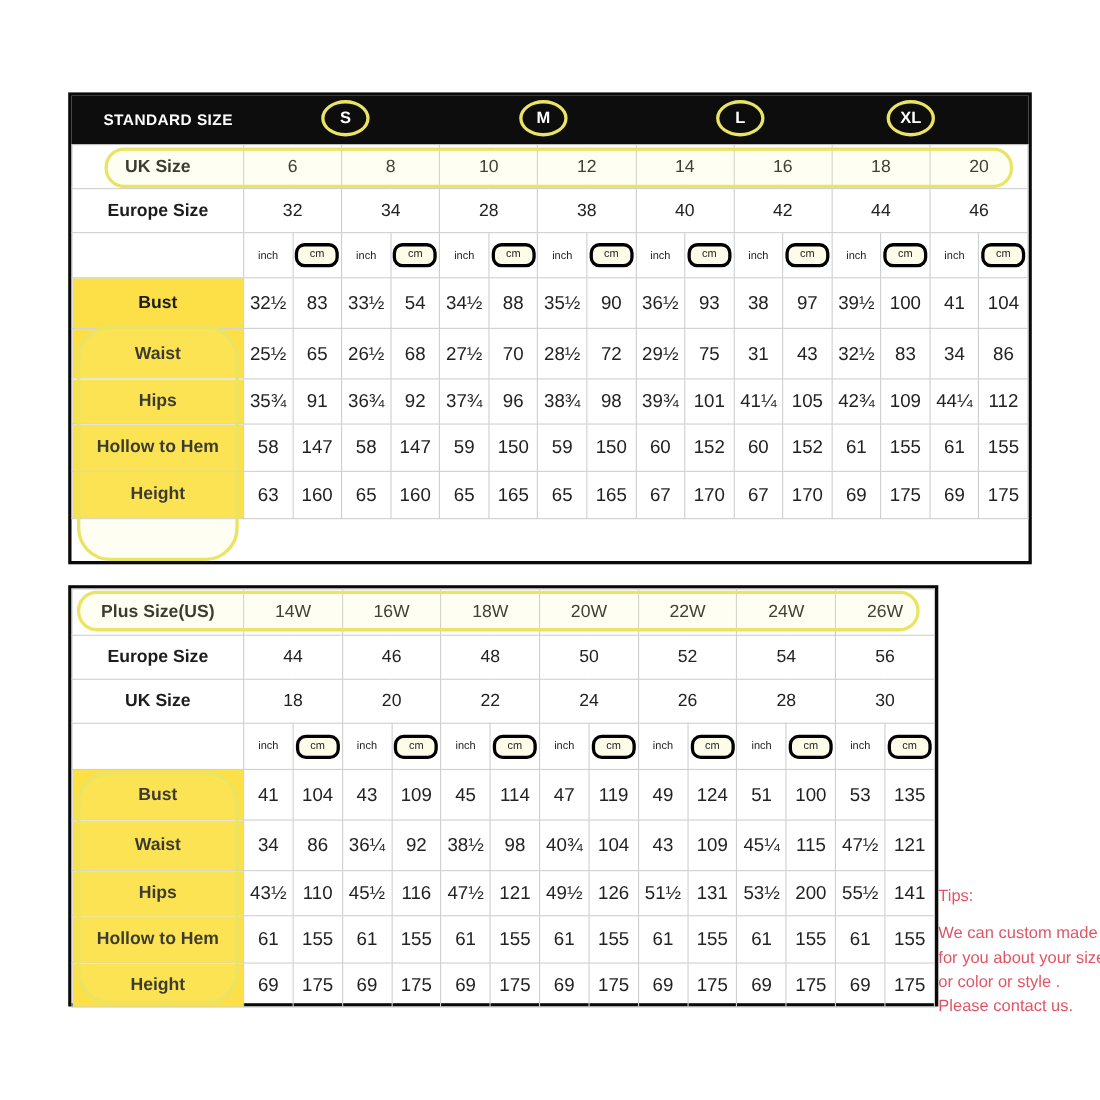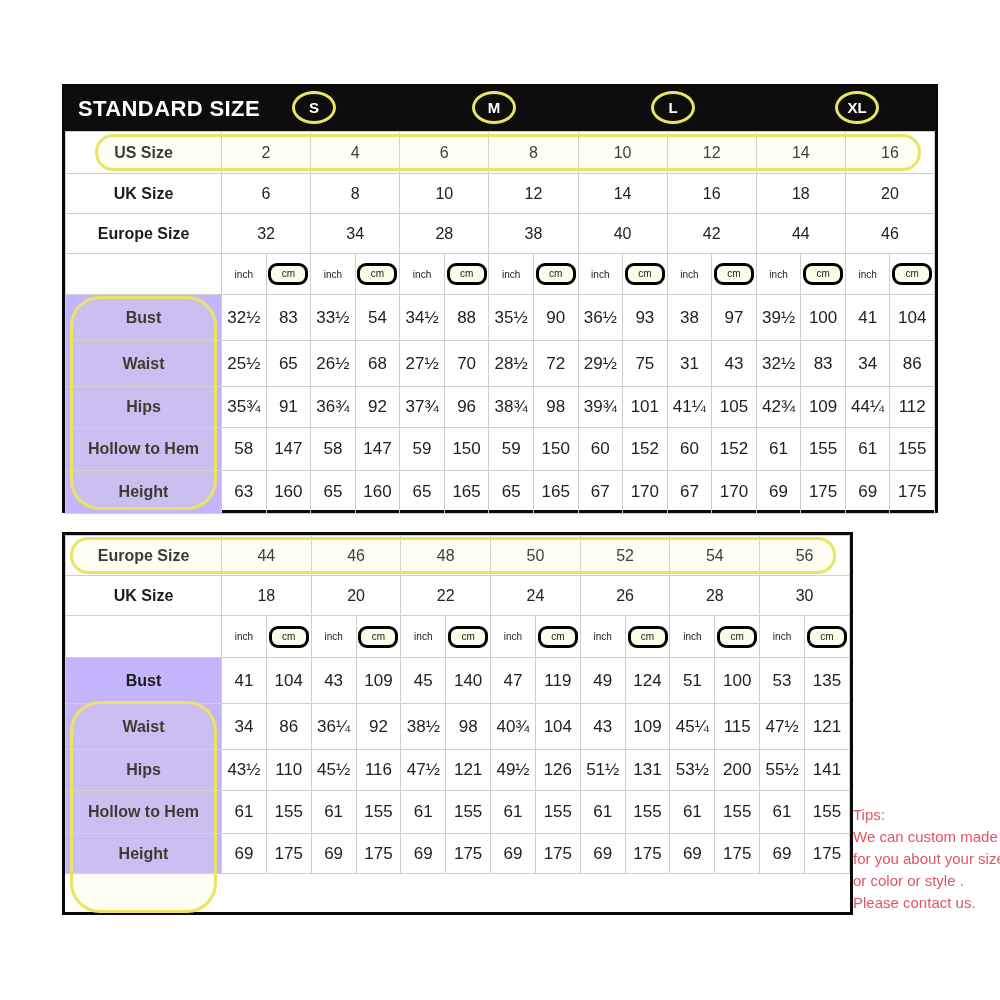--- a/index.html
+++ b/index.html
@@ -5,50 +5,50 @@
   html,body{margin:0;padding:0;background:#fff;}
   .page{position:relative;width:1000px;height:1000px;background:#ffffff;overflow:hidden;
         font-family:"Liberation Sans",sans-serif;color:#1c1c1c;}
 
   
   .tbl-section{position:absolute;border:3px solid #0a0a0a;background:#fff;box-sizing:border-box;}
   .std-section{left:62px;top:84px;width:876px;height:429px;}
   .plus-section{left:62px;top:532px;width:791px;height:383px;}
 
   .black-header{position:relative;height:44px;background:#0d0d0d;}
-  .hdr-title{position:absolute;left:13px;top:50%;transform:translateY(-50%);
-             color:#ffffff;font-weight:bold;font-size:22px;letter-spacing:.4px;}
+  .hdr-title{position:absolute;left:29px;top:50%;transform:translateY(-50%);
+             color:#ffffff;font-weight:bold;font-size:14px;letter-spacing:.4px;}
   .size-badge{position:absolute;top:4px;width:44px;height:33px;border:3px solid #e9e463;
               border-radius:50%;box-sizing:border-box;color:#fff;font-weight:bold;font-size:15px;
               display:flex;align-items:center;justify-content:center;}
-  .badge-0{left:227px}.badge-1{left:407px}.badge-2{left:586px}.badge-3{left:770px}
+  .badge-0{left:227px}.badge-1{left:407px}.badge-2{left:586px}.badge-3{left:741px}
 
   table{width:100%;border-collapse:collapse;table-layout:fixed;}
   td,th{border:1px solid #cfcfcf;padding:0;text-align:center;vertical-align:middle;
         overflow:hidden;white-space:nowrap;}
   th.lbl{font-weight:bold;font-size:16px;background:#fff;}
-  th.gray{background:#c4b5fd;}
+  th.gray{background:#fde047;}
   td.num{font-size:17px;font-weight:normal;color:#222;}
   td.szv{font-size:16px;}
   td.unit{font-size:10px;}
   .cmbox{display:inline-block;min-width:26px;padding:3px 4px;border:3px solid #000000;
          border-radius:9px;background:rgba(250,248,205,.45);line-height:1;}
 
   
   .hl{position:absolute;border:3px solid #e9e463;background:rgba(248,245,160,.14);
       pointer-events:none;box-sizing:border-box;}
   .hl-us-row{left:30px;top:47px;width:826px;height:37px;border-radius:18px;}
   .hl-std-labels{left:5px;top:209px;width:147px;height:214px;border-radius:30px;}
   .hl-plus-row{left:5px;top:2px;width:766px;height:37px;border-radius:18px;}
   .hl-plus-labels{left:5px;top:166px;width:147px;height:212px;border-radius:30px;}
 
   
   .tips{position:absolute;left:853px;top:804px;width:146px;color:#e05566;
         font-size:15px;line-height:22px;white-space:nowrap;}
-  .tips-title{margin-bottom:0;}
+  .tips-title{margin-bottom:12px;}
 </style>
 </head>
 <body>
 
 <div class="page">
 
   <section class="tbl-section std-section">
     <div class="black-header">
       <span class="hdr-title">STANDARD SIZE</span>
       <span class="size-badge badge-0">S</span>
@@ -70,31 +70,20 @@
           <col>
           <col>
           <col>
           <col>
           <col>
           <col>
           <col>
           <col>
         </colgroup>
         <tbody>
-          <tr style="height:42px">
-            <th class="lbl">US Size</th>
-            <td colspan="2" class="num szv">2</td>
-            <td colspan="2" class="num szv">4</td>
-            <td colspan="2" class="num szv">6</td>
-            <td colspan="2" class="num szv">8</td>
-            <td colspan="2" class="num szv">10</td>
-            <td colspan="2" class="num szv">12</td>
-            <td colspan="2" class="num szv">14</td>
-            <td colspan="2" class="num szv">16</td>
-          </tr>
           <tr style="height:40px">
             <th class="lbl">UK Size</th>
             <td colspan="2" class="num szv">6</td>
             <td colspan="2" class="num szv">8</td>
             <td colspan="2" class="num szv">10</td>
             <td colspan="2" class="num szv">12</td>
             <td colspan="2" class="num szv">14</td>
             <td colspan="2" class="num szv">16</td>
             <td colspan="2" class="num szv">18</td>
             <td colspan="2" class="num szv">20</td>
@@ -243,20 +232,30 @@
           <col>
           <col>
           <col>
           <col>
           <col>
           <col>
           <col>
           <col>
         </colgroup>
         <tbody>
+          <tr style="height:42px">
+            <th class="lbl">Plus Size(US)</th>
+            <td colspan="2" class="num szv">14W</td>
+            <td colspan="2" class="num szv">16W</td>
+            <td colspan="2" class="num szv">18W</td>
+            <td colspan="2" class="num szv">20W</td>
+            <td colspan="2" class="num szv">22W</td>
+            <td colspan="2" class="num szv">24W</td>
+            <td colspan="2" class="num szv">26W</td>
+          </tr>
           <tr style="height:40px">
             <th class="lbl">Europe Size</th>
             <td colspan="2" class="num szv">44</td>
             <td colspan="2" class="num szv">46</td>
             <td colspan="2" class="num szv">48</td>
             <td colspan="2" class="num szv">50</td>
             <td colspan="2" class="num szv">52</td>
             <td colspan="2" class="num szv">54</td>
             <td colspan="2" class="num szv">56</td>
           </tr>
@@ -287,21 +286,21 @@
             <td class="num unit">inch</td>
             <td class="num unit"><span class="cmbox">cm</span></td>
           </tr>
           <tr style="height:46px">
             <th class="lbl gray">Bust</th>
             <td class="num mv">41</td>
             <td class="num mv">104</td>
             <td class="num mv">43</td>
             <td class="num mv">109</td>
             <td class="num mv">45</td>
-            <td class="num mv">140</td>
+            <td class="num mv">114</td>
             <td class="num mv">47</td>
             <td class="num mv">119</td>
             <td class="num mv">49</td>
             <td class="num mv">124</td>
             <td class="num mv">51</td>
             <td class="num mv">100</td>
             <td class="num mv">53</td>
             <td class="num mv">135</td>
           </tr>
           <tr style="height:46px">

